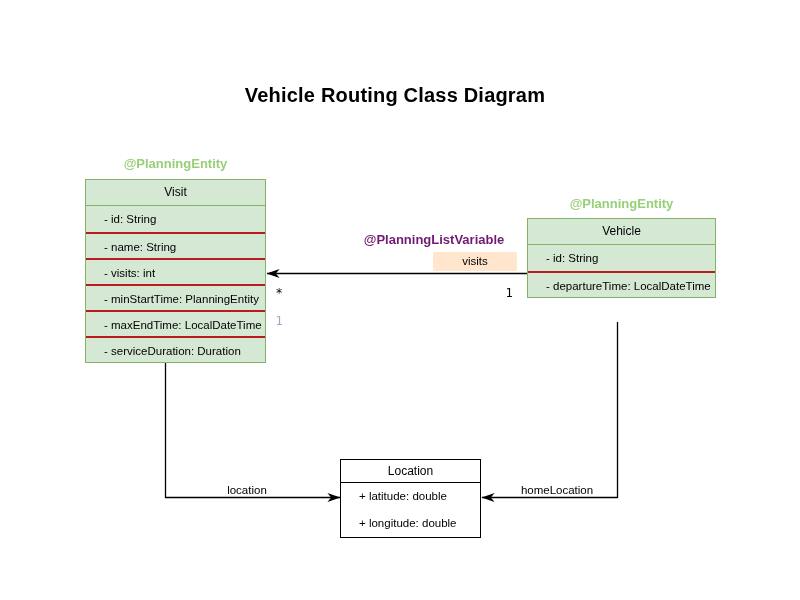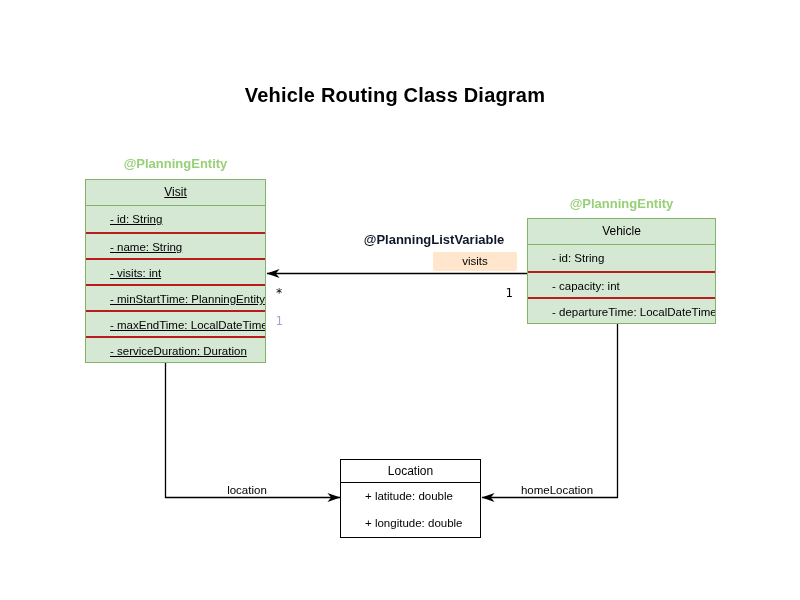--- a/index.html
+++ b/index.html
@@ -10,25 +10,25 @@
   .title {
     position:absolute; left:0; top:84px; width:790px;
     text-align:center; font-size:20px; font-weight:bold; letter-spacing:0.2px;
   }
   .connectors { position:absolute; left:0; top:0; }
 
   .annotation {
     position:absolute; font-weight:bold; font-size:13px; text-align:center; white-space:nowrap;
   }
   .annotation.green  { color:#97d077; }
-  .annotation.orange { color:#0f172a; }
+  .annotation.orange { color:#701a75; }
 
   .uml-class { position:absolute; box-sizing:border-box; font-size:11.5px; }
   .uml-class .class-header { text-align:center; font-size:12px; }
-  .uml-class .attr-row { box-sizing:border-box; padding-left:24px; white-space:nowrap; overflow:hidden; }
+  .uml-class .attr-row { box-sizing:border-box; padding-left:18px; white-space:nowrap; overflow:hidden; }
 
   .green-class { background:#d5e8d4; border:1px solid #82b366; }
   .green-class .class-header { height:25px; line-height:25px; border-bottom:1px solid #82b366; }
   .green-class .attr-row { height:26px; line-height:26px; }
   .green-class .attr-row + .attr-row { border-top:2px solid #b91c1c; }
 
   .plain-class { background:#ffffff; border:1.5px solid #000000; }
   .plain-class .class-header { height:22px; line-height:22px; border-bottom:1.5px solid #000000; }
   .plain-class .attr-row { height:27px; line-height:27px; }
 
@@ -59,39 +59,38 @@
         <path d="M13,6 L0,1.4 L3.8,6 L0,10.6 Z" fill="#000"></path>
       </marker>
     </defs>
     <path d="M527,273.5 L267,273.5" fill="none" stroke="#000" stroke-width="1.3" marker-end="url(#arrowhead)"></path>
     <path d="M165.5,362 L165.5,497.5 L340,497.5" fill="none" stroke="#000" stroke-width="1.3" marker-end="url(#arrowhead)"></path>
     <path d="M617.5,322 L617.5,497.5 L482,497.5" fill="none" stroke="#000" stroke-width="1.3" marker-end="url(#arrowhead)"></path>
   </svg>
 
   <div class="annotation green" style="left:85px; top:156px; width:181px;">@PlanningEntity</div>
 
-  <div class="uml-class green-class" style="left:85px; top:179px; width:181px;text-decoration:underline;">
+  <div class="uml-class green-class" style="left:85px; top:179px; width:181px;">
     <div class="class-header">Visit</div>
     <div class="class-attrs">
         <div class="attr-row">- id: String</div>
         <div class="attr-row">- name: String</div>
         <div class="attr-row">- visits: int</div>
         <div class="attr-row">- minStartTime: PlanningEntity</div>
         <div class="attr-row">- maxEndTime: LocalDateTime</div>
         <div class="attr-row">- serviceDuration: Duration</div>
       </div>
   </div>
 
   <div class="annotation green" style="left:527px; top:196px; width:189px;">@PlanningEntity</div>
 
   <div class="uml-class green-class" style="left:527px; top:218px; width:189px;">
     <div class="class-header">Vehicle</div>
     <div class="class-attrs">
         <div class="attr-row">- id: String</div>
-        <div class="attr-row">- capacity: int</div>
         <div class="attr-row">- departureTime: LocalDateTime</div>
       </div>
   </div>
 
   <div class="uml-class plain-class" style="left:340px; top:459px; width:141px;">
     <div class="class-header">Location</div>
     <div class="class-attrs">
         <div class="attr-row">+ latitude: double</div>
         <div class="attr-row">+ longitude: double</div>
       </div>

